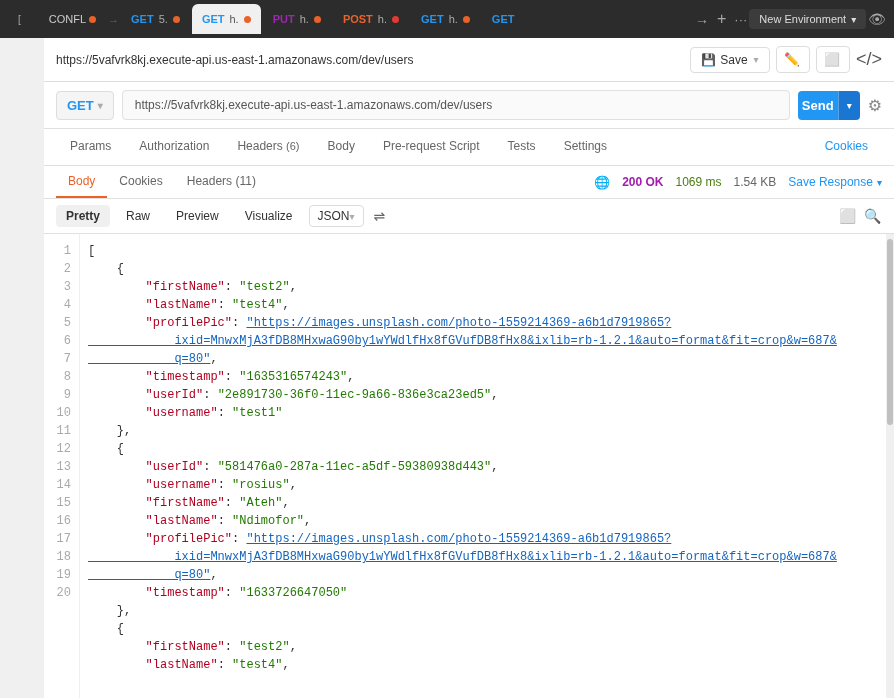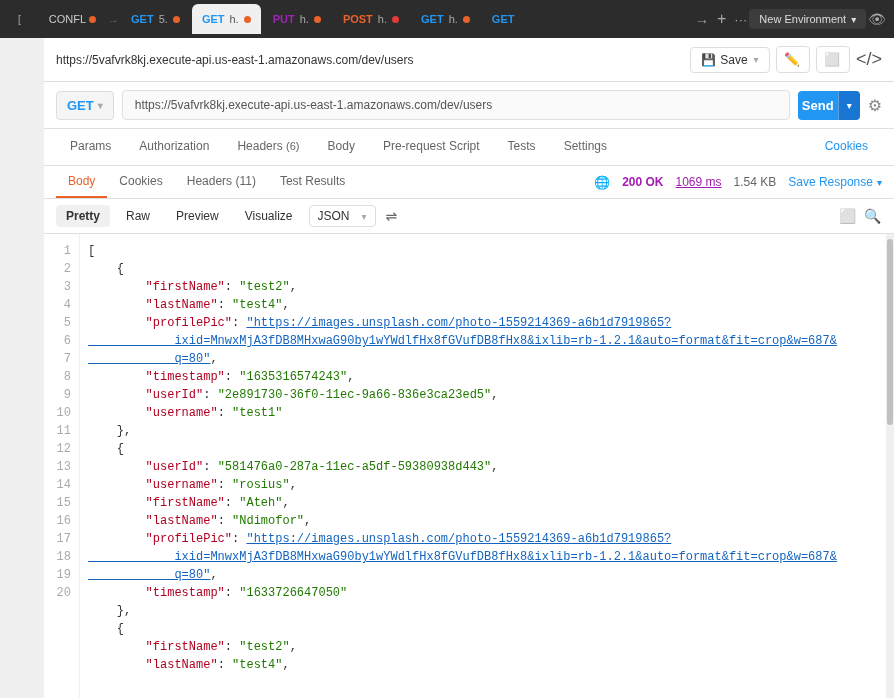--- a/index.html
+++ b/index.html
@@ -192,21 +192,21 @@
       border-bottom: 2px solid #e8622a;
     }
     .response-status {
       margin-left: auto;
       display: flex;
       align-items: center;
       gap: 12px;
       font-size: 12px;
     }
     .status-ok { color: #a21caf; font-weight: 600; }
-    .status-time { color: #a21caf; text-decoration: underline; }
+    .status-time { color: #4d7c0f; }
     .status-size { color: #666; }
     .save-response-btn {
       display: flex;
       align-items: center;
       gap: 4px;
       background: none;
       border: none;
       color: #2196f3;
       font-size: 12px;
       cursor: pointer;
@@ -228,21 +228,21 @@
       cursor: pointer;
       border-radius: 4px;
     }
     .format-tab.active {
       background: #f0f0f0;
       font-weight: 600;
     }
     .json-select {
       display: flex;
       align-items: center;
-      gap: 12px;
+      gap: 0;
       border: 1px solid #ddd;
       border-radius: 4px;
       padding: 3px 8px;
       font-size: 12px;
       cursor: pointer;
       background: #fff;
     }
     .filter-icon {
       color: #666;
       font-size: 14px;
@@ -454,21 +454,20 @@
       <div class="nav-tab">Settings</div>
       <div class="nav-tab nav-tab-right" style="margin-left:auto; color:#2196f3;">Cookies</div>
     </div>
 
     <div class="response-section">
 
       <div class="response-tabs">
         <div class="response-tab active">Body</div>
         <div class="response-tab">Cookies</div>
         <div class="response-tab">Headers <span>(11)</span></div>
-        <div class="response-tab">Test Results</div>
         <div class="response-status">
           <span style="color:#aaa; font-size:13px;">🌐</span>
           <span class="status-ok">200 OK</span>
           <span class="status-time">1069 ms</span>
           <span class="status-size">1.54 KB</span>
           <button class="save-response-btn">
             <span>Save Response</span>
             <span style="font-size:10px;">▾</span>
           </button>
         </div>

